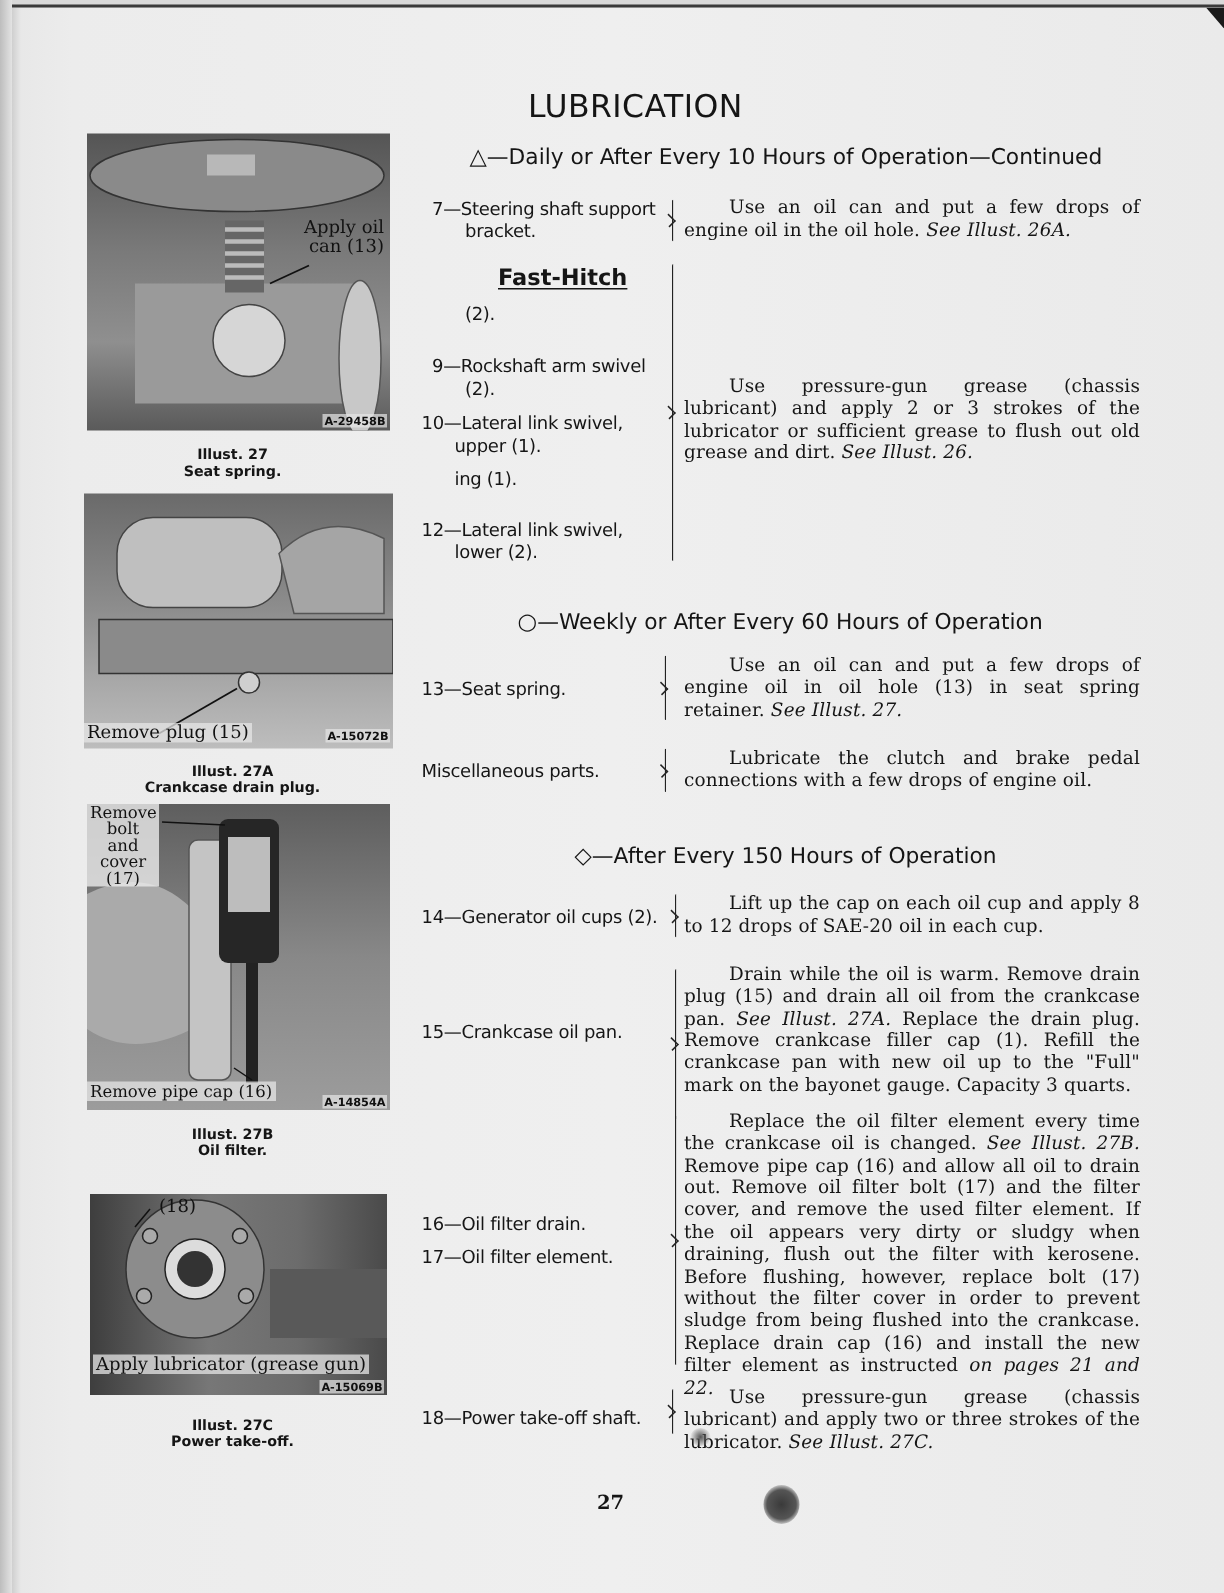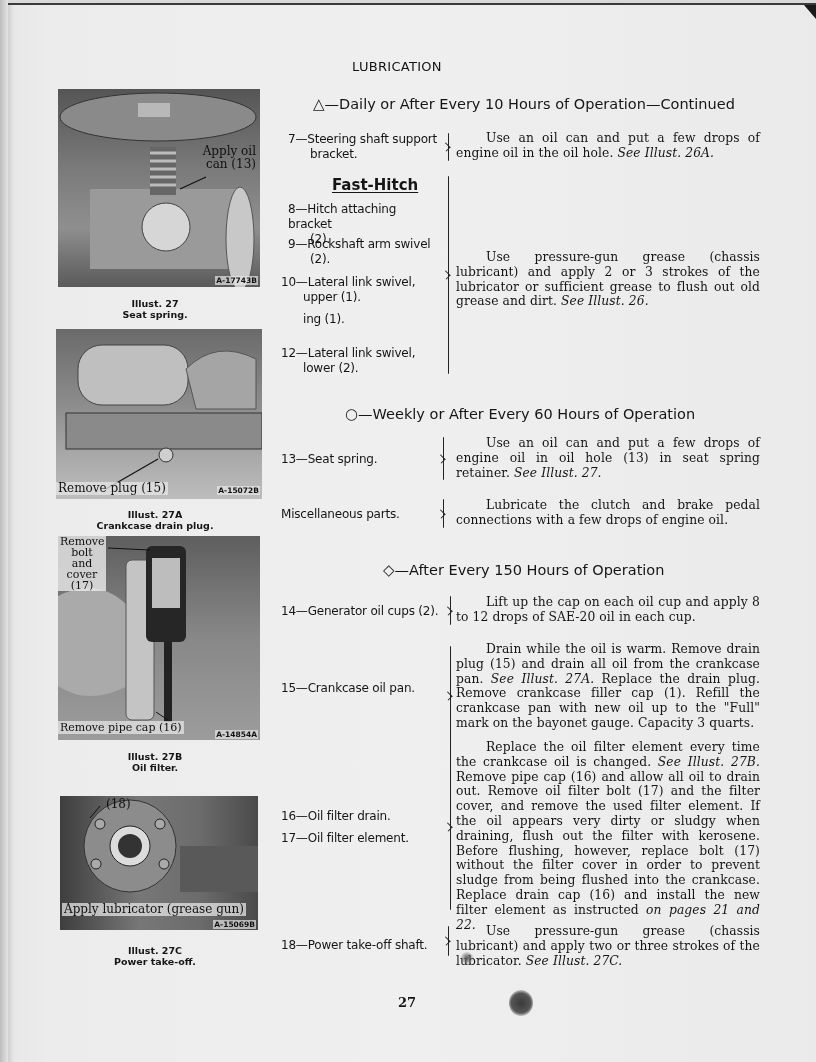--- a/index.html
+++ b/index.html
@@ -19,21 +19,21 @@
     background: linear-gradient(90deg, #bdbdbd, #e3e3e3);
   }
   .corner {
     position: absolute; right: 0; top: 0; width: 12px; height: 14px;
     background: #1a1a1a;
     clip-path: polygon(0 0, 100% 0, 100% 100%);
   }
   .sans { font-family: "DejaVu Sans", sans-serif; }
   .title {
     position: absolute; left: 352px; top: 59px;
-    font-size: 13px; letter-spacing: 0.3px; font-weight: normal;
+    font-size: 21px; letter-spacing: 0.3px; font-weight: normal;
   }
   .section-head {
     position: absolute; font-size: 14.5px; white-space: nowrap;
   }
   .section-head .sym { font-size: 15px; }
   .item {
     position: absolute; font-size: 12px; line-height: 15px;
     font-family: "DejaVu Sans", sans-serif; font-weight: normal; letter-spacing: -0.2px;
   }
   .item .indent { padding-left: 22px; display: block; }
@@ -101,21 +101,20 @@
   <span class="indent">bracket.</span>
 </div>
 <div class="brace" style="left:448px; top:133px; height:28px;"></div>
 <div class="desc" style="left:456px; top:131px; width:304px;">
   <span>Use an oil can and put a few drops of engine oil in the oil hole. </span><i>See Illust. 26A.</i>
 </div>
 
 <div class="fast-hitch">Fast-Hitch</div>
 
 <div class="item" style="left:288px; top:202px; width:155px;">
-  <span>8—Hitch attaching bracket</span>
   <span class="indent">(2).</span>
 </div>
 <div class="item" style="left:288px; top:237px; width:155px;">
   <span>9—Rockshaft arm swivel</span>
   <span class="indent">(2).</span>
 </div>
 <div class="item" style="left:281px; top:275px; width:162px;">
   <span>10—Lateral link swivel,</span>
   <span class="indent">upper (1).</span>
 </div>
@@ -201,21 +200,21 @@
         <line x1="92" y1="72" x2="118" y2="72"></line>
         <line x1="92" y1="80" x2="118" y2="80"></line>
         <line x1="92" y1="88" x2="118" y2="88"></line>
         <line x1="92" y1="96" x2="118" y2="96"></line>
       </g>
     <circle cx="108" cy="138" r="24" fill="#d6d6d6" stroke="#444"></circle>
     <ellipse cx="182" cy="150" rx="14" ry="52" fill="#c8c8c8" stroke="#555"></ellipse>
     <line x1="148" y1="88" x2="122" y2="100" stroke="#111" stroke-width="1.2"></line>
   </svg>
   <div class="label" style="right:2px; top:56px; text-align:right; width:64px; background:transparent;">Apply oil can (13)</div>
-  <div class="code" style="right:2px; bottom:2px;">A-17743B</div>
+  <div class="code" style="right:2px; bottom:2px;">A-29458B</div>
 </div>
 <div class="caption" style="left:55px; top:298px;">
   <div>Illust. 27</div>
   <div>Seat spring.</div>
 </div>
 
 <div class="photo" style="left:56px; top:329px; width:206px; height:170px; background: linear-gradient(180deg,#6a6a6a 0%,#8d8d8d 45%,#a9a9a9 75%,#bdbdbd 100%);">
   <svg width="206" height="170" style="position:absolute;left:0;top:0">
     <rect x="22" y="16" width="110" height="60" rx="24" fill="#bfbfbf" stroke="#444"></rect>
     <path d="M130 40 Q160 10 200 30 L200 80 L140 80 Z" fill="#a5a5a5" stroke="#555"></path>

